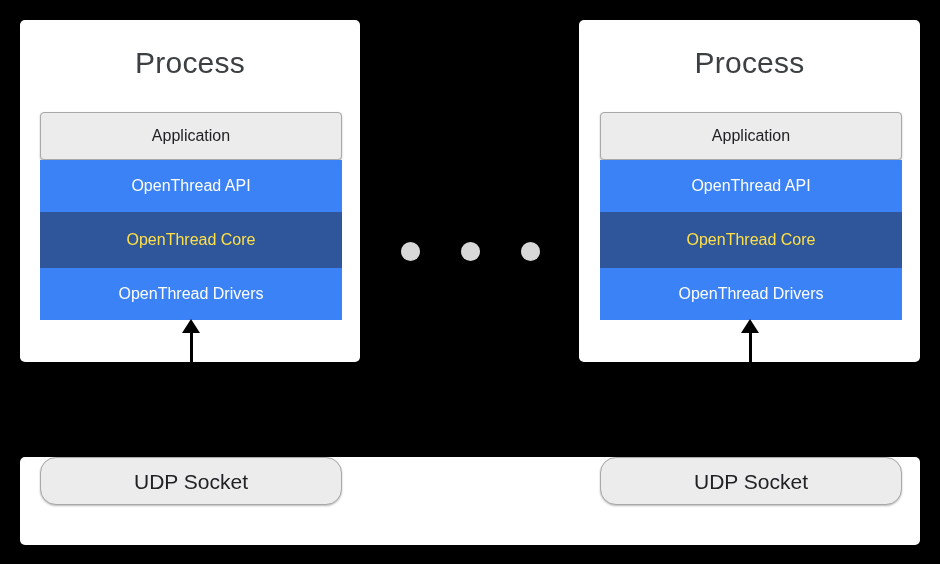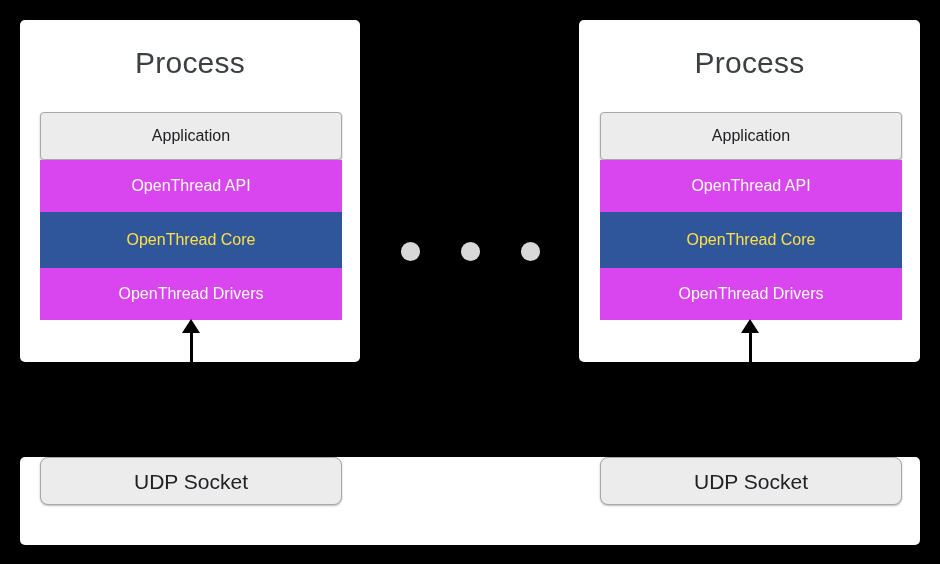--- a/index.html
+++ b/index.html
@@ -46,21 +46,21 @@
     box-sizing: border-box;
   }
   .layer-app {
     background: #ececec;
     border: 1px solid #a8a8a8;
     border-radius: 4px;
     color: #202124;
     box-shadow: 0 1px 2px rgba(0,0,0,0.28);
   }
   .layer-api, .layer-drivers {
-    background: #d946ef;
+    background: #3b82f6;
     color: #ffffff;
     align-items: center;
   }
   .layer-core {
     background: #2f569b;
     color: #fde047;
   }
 
   
   .arrow-shaft {
@@ -100,21 +100,21 @@
     line-height: 1;
     text-align: center;
   }
   .socket-box {
     position: absolute;
     display: flex;
     align-items: center;
     justify-content: center;
     background: #ececec;
     border: 1px solid #a8a8a8;
-    border-radius: 8px;
+    border-radius: 16px;
     color: #202124;
     font-size: 21px;
     line-height: 1;
     box-sizing: border-box;
     box-shadow: 0 1px 2px rgba(0,0,0,0.28);
   }
 </style>
 </head>
 <body>
 

